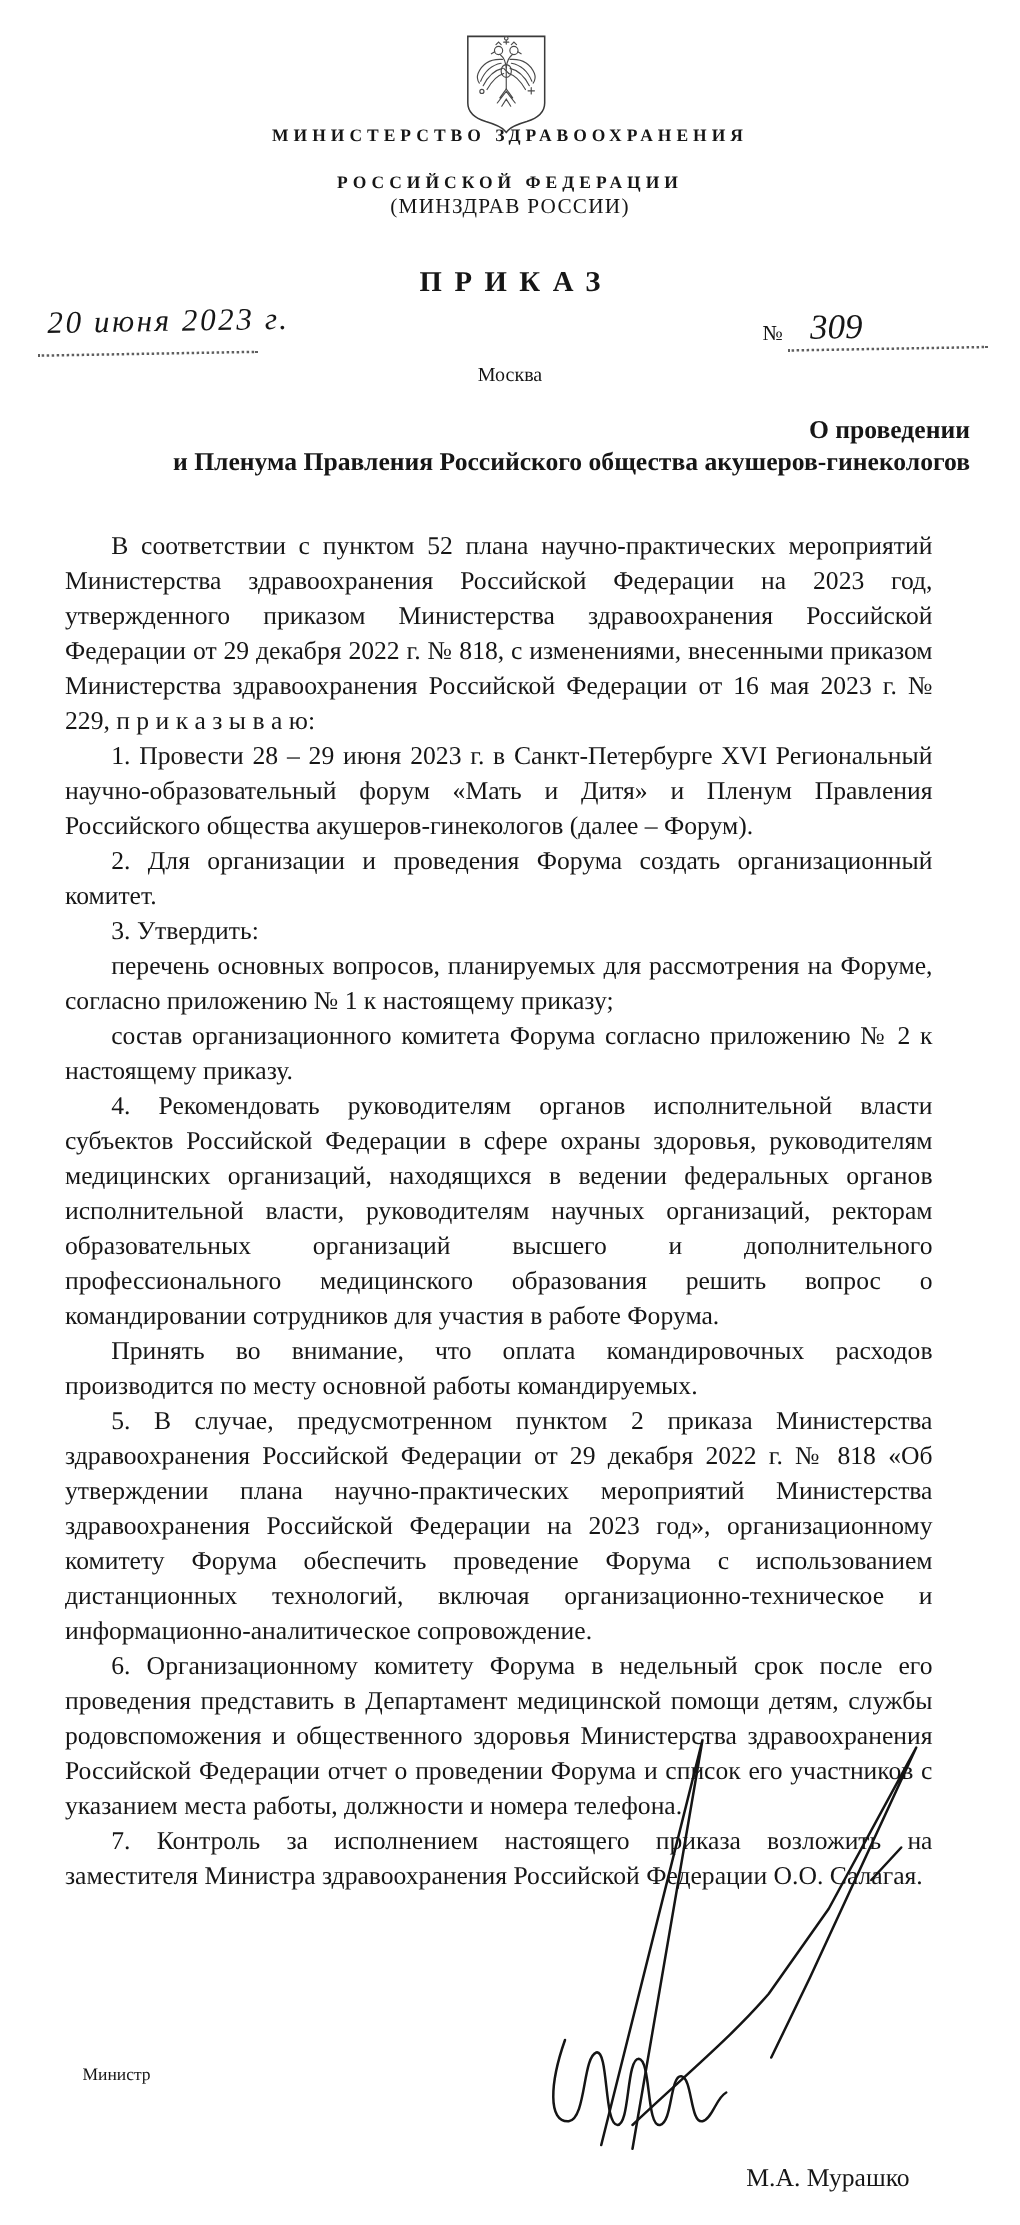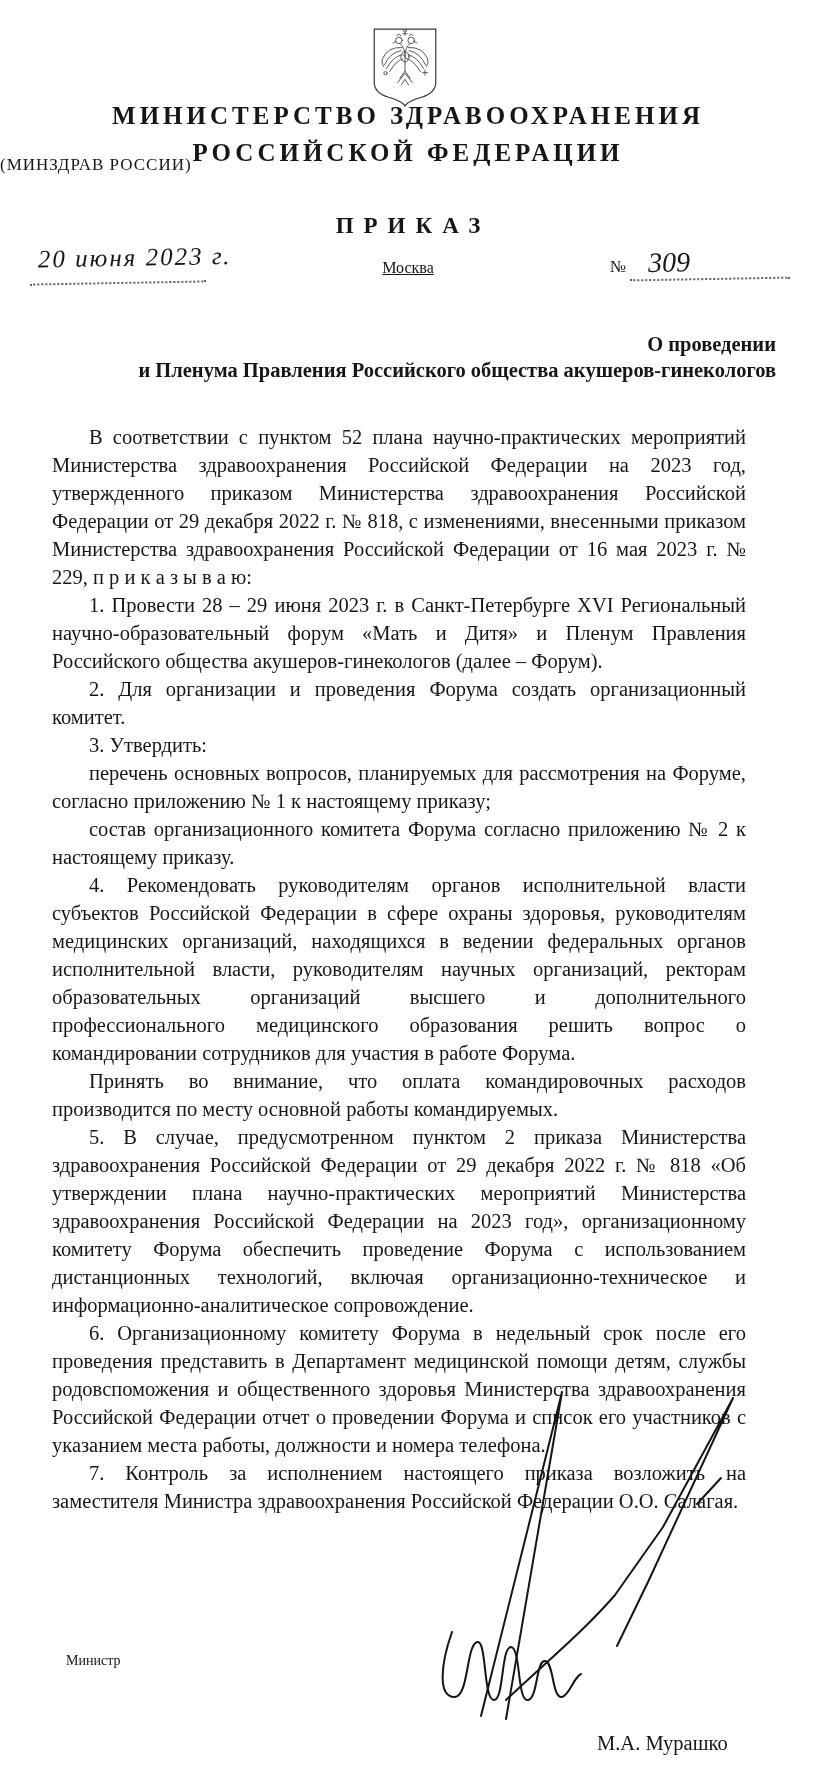--- a/index.html
+++ b/index.html
@@ -2,31 +2,31 @@
 <html><head>
 <meta charset="utf-8">
 <style>
   html,body{margin:0;padding:0;background:#ffffff;}
   .page{
     position:relative;width:816px;height:1780px;background:#ffffff;
     font-family:"Liberation Serif",serif;color:#161616;overflow:hidden;
   }
   .emblem{position:absolute;left:369px;top:25px;width:72px;height:82px;}
   .min-line{position:absolute;left:0;right:0;text-align:center;font-weight:bold;
-    font-size:25px;letter-spacing:4px;white-space:nowrap;}
+    font-size:14px;letter-spacing:4px;white-space:nowrap;}
   .min-line.l1{top:102px;}
   .min-line.l2{top:115px;margin-top:24px;}
-  .min-sub{position:absolute;left:0;right:0;top:155px;
+  .min-sub{position:absolute;left:0;right:0;top:155px;text-align:center;
     font-size:17px;letter-spacing:1px;font-weight:normal;}
   .doc-type{position:absolute;left:0;right:0;top:213px;text-align:center;
     font-size:23px;font-weight:bold;letter-spacing:10px;padding-left:10px;}
   .date-hand{position:absolute;left:30px;top:244px;width:168px;height:38px;
     border-bottom:2px dotted #5f5f5f;font-style:italic;font-size:25px;
     letter-spacing:2px;white-space:nowrap;transform:rotate(-1deg);padding-left:8px;}
-  .city{position:absolute;left:0;right:0;top:259px;text-align:center;font-size:16px;text-decoration:underline;}
+  .city{position:absolute;left:0;right:0;top:292px;text-align:center;font-size:16px;}
   .num-row{position:absolute;left:610px;top:246px;display:flex;align-items:flex-end;}
   .num-label{font-size:17px;padding-bottom:3px;padding-right:4px;}
   .num-value{width:142px;border-bottom:2px dotted #5f5f5f;font-style:italic;
     font-size:28px;line-height:32px;padding-left:18px;transform:rotate(-1deg);}
   .doc-title{position:absolute;left:40px;width:736px;top:331px;text-align:right;
     font-weight:bold;font-size:20.5px;line-height:26px;}
   .body-text{position:absolute;left:52px;top:423px;width:694px;
     font-size:20.5px;line-height:28px;text-align:justify;}
   .body-text p{margin:0;text-indent:37px;}
   .sig-pos{position:absolute;left:66px;top:1653px;font-size:14px;}

